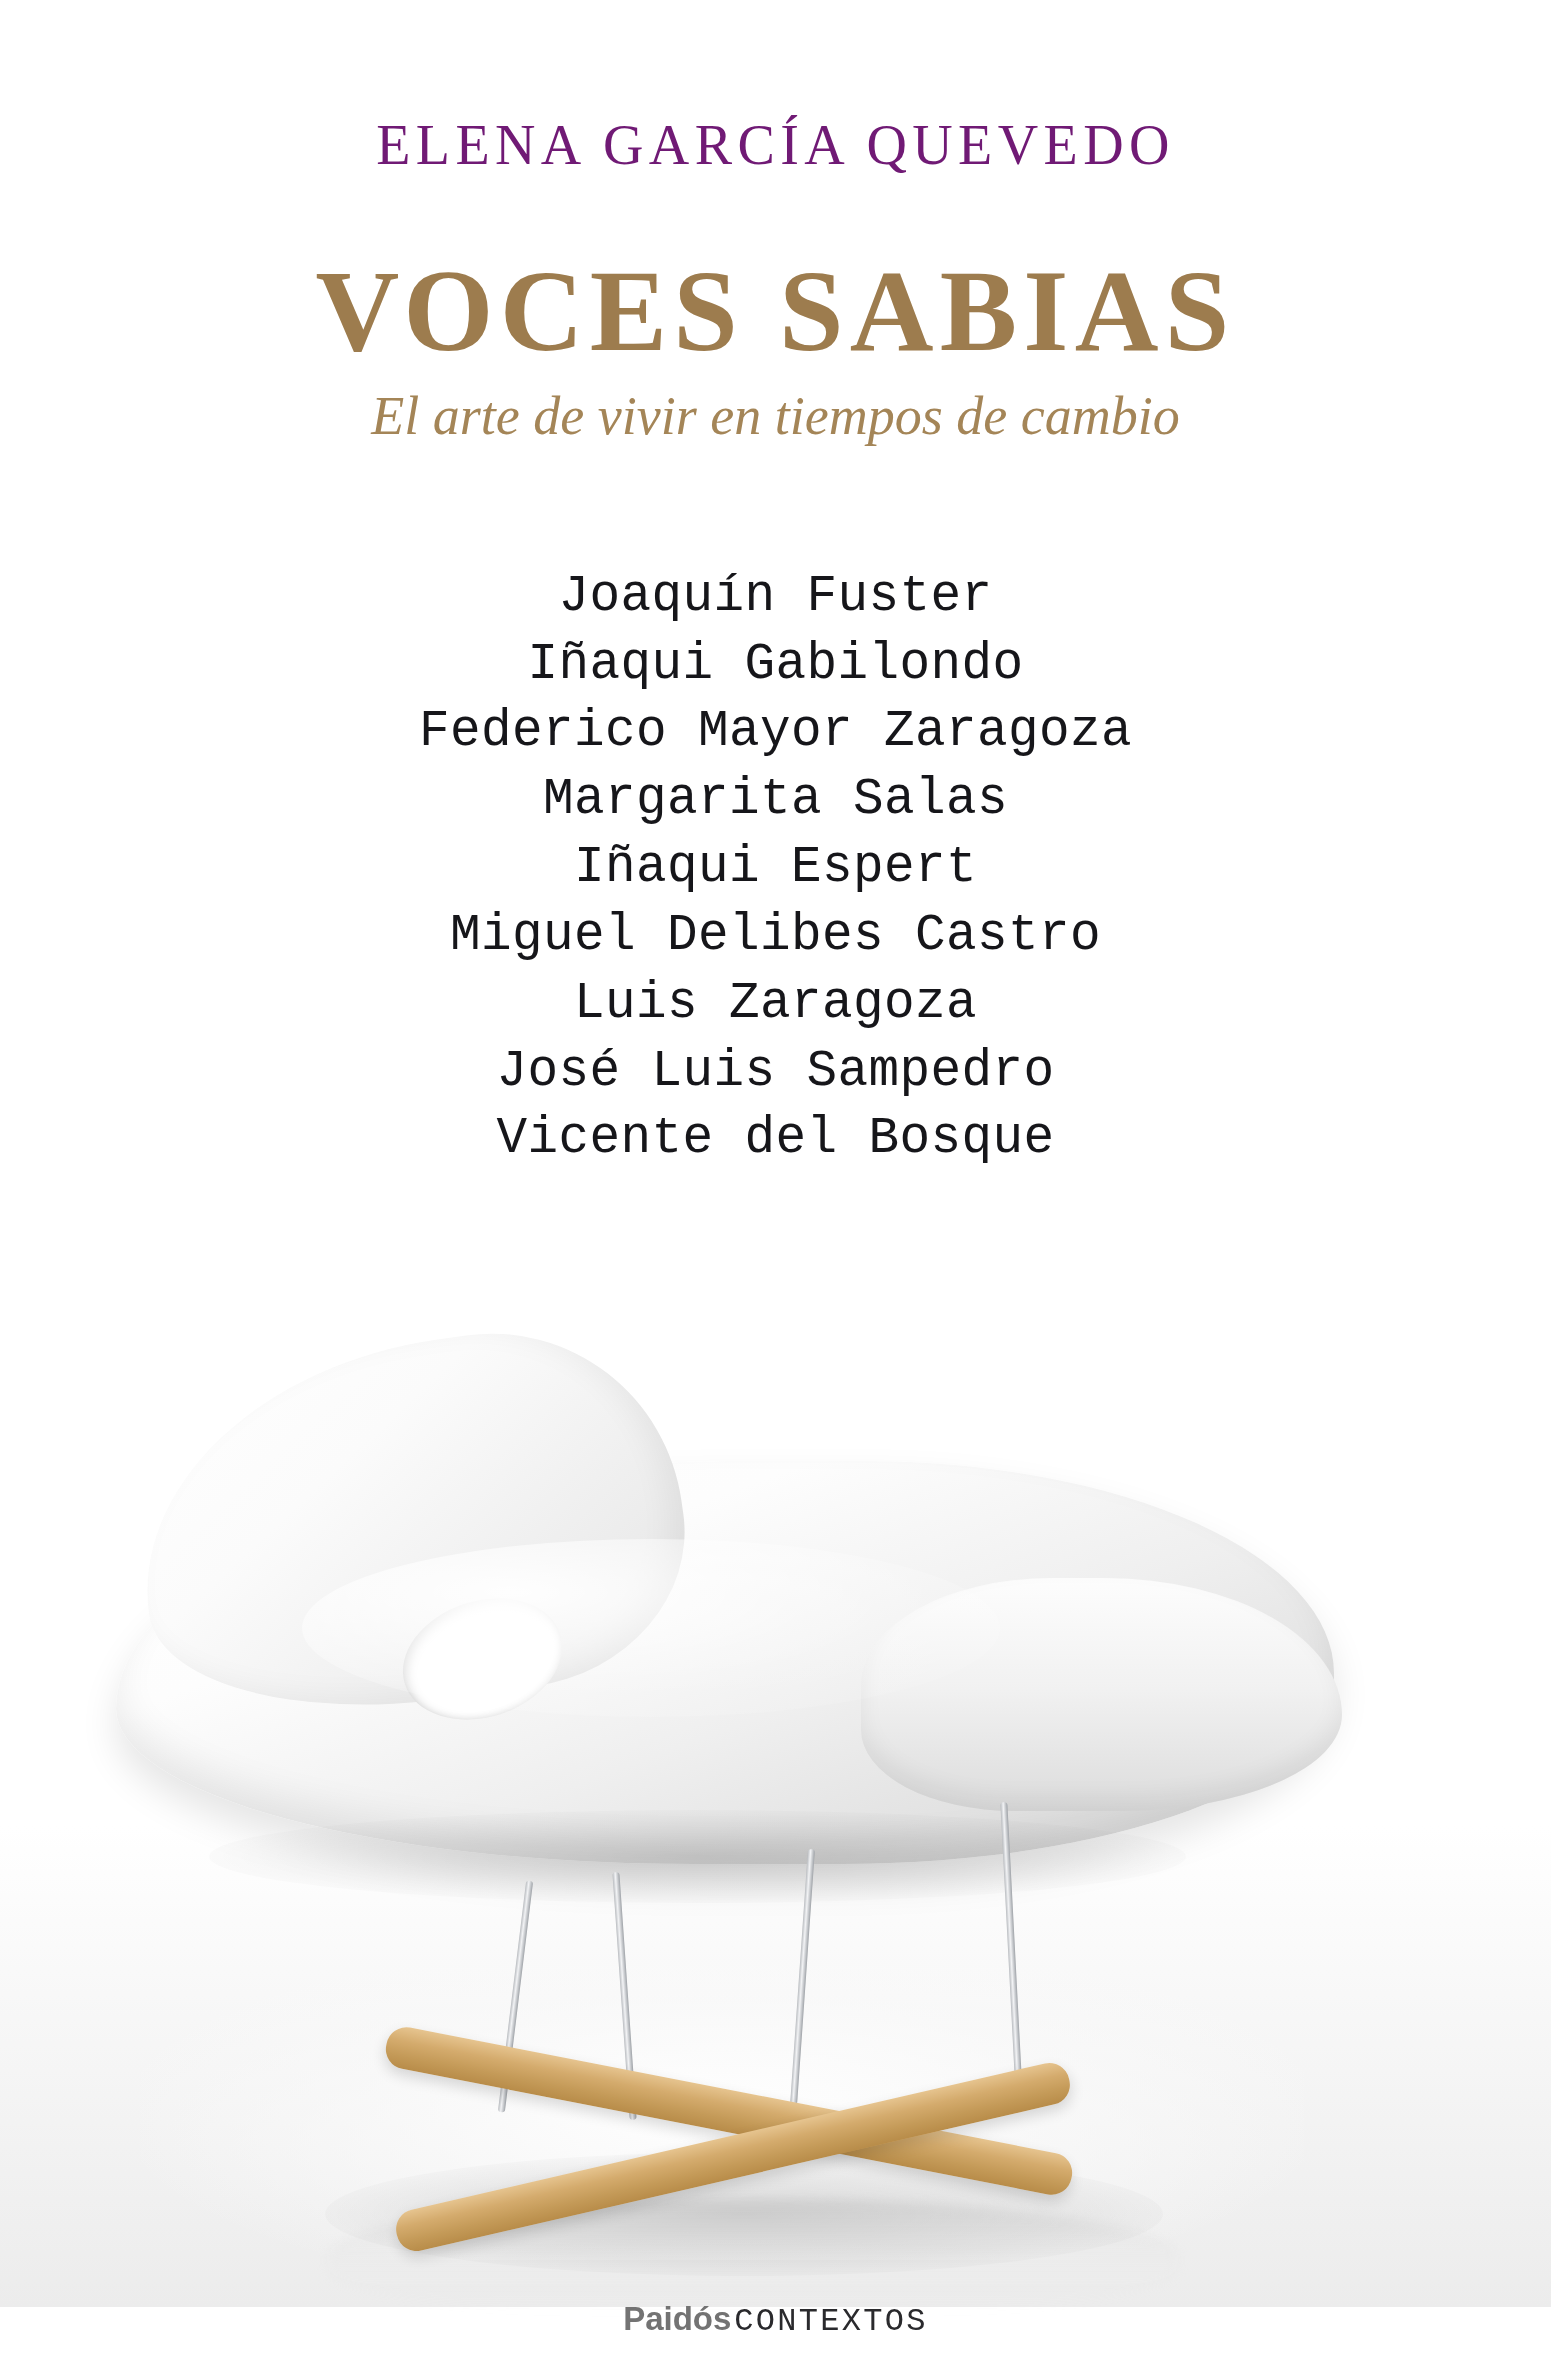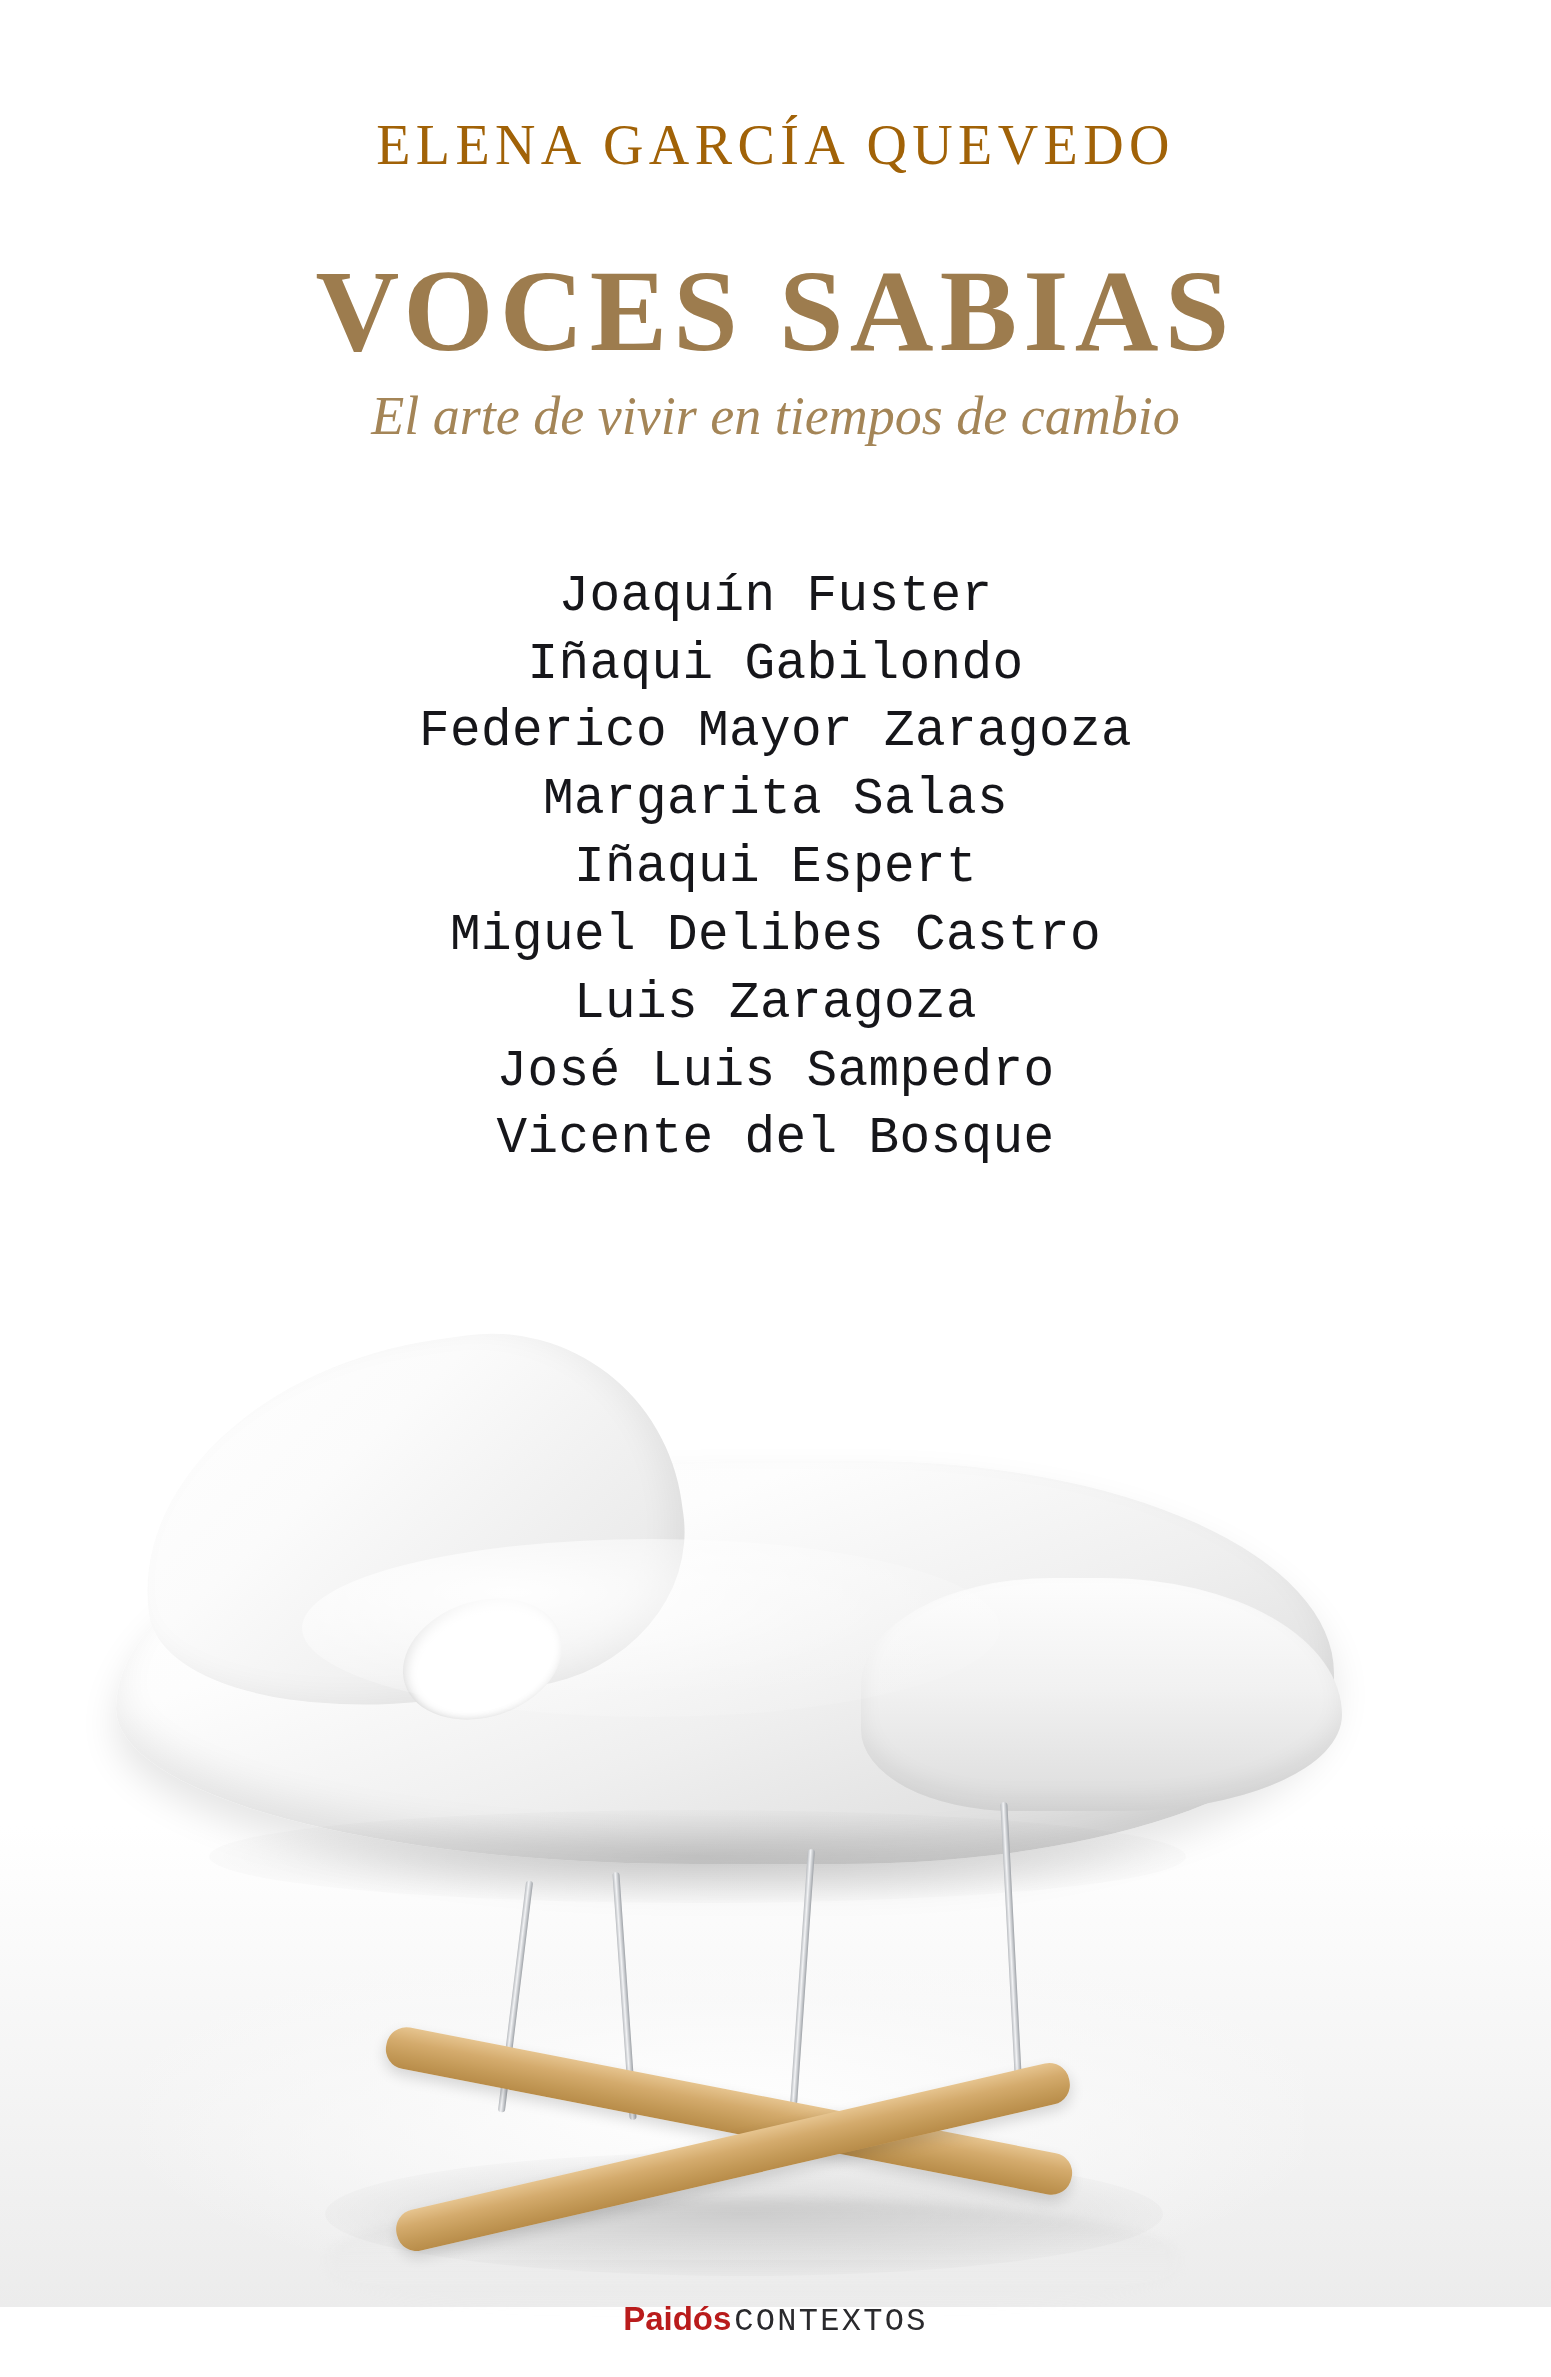--- a/index.html
+++ b/index.html
@@ -24,21 +24,21 @@
     width: 100%;
     text-align: center;
     z-index: 5;
   }
 
   .author {
     margin-top: 116px;
     font-family: "Liberation Serif", serif;
     font-size: 56px;
     letter-spacing: 5.4px;
-    color: #a16207;
+    color: #701a75;
     font-weight: 400;
     text-transform: uppercase;
     line-height: 1.05;
   }
 
   .title {
     margin-top: 78px;
     font-family: "Liberation Serif", serif;
     font-size: 116px;
     font-weight: 700;
@@ -75,21 +75,21 @@
     left: 0;
     width: 100%;
     bottom: 37px;
     text-align: center;
     z-index: 6;
   }
   .publisher .brand {
     font-family: "Liberation Sans", sans-serif;
     font-size: 33px;
     font-weight: 700;
-    color: #b91c1c;
+    color: #737373;
     letter-spacing: 0px;
   }
   .publisher .collection {
     font-family: Liberation Mono, monospace;
     font-size: 32px;
     font-weight: 400;
     color: #2a2a2d;
     letter-spacing: 2.3px;
     margin-left: 3px;
   }

